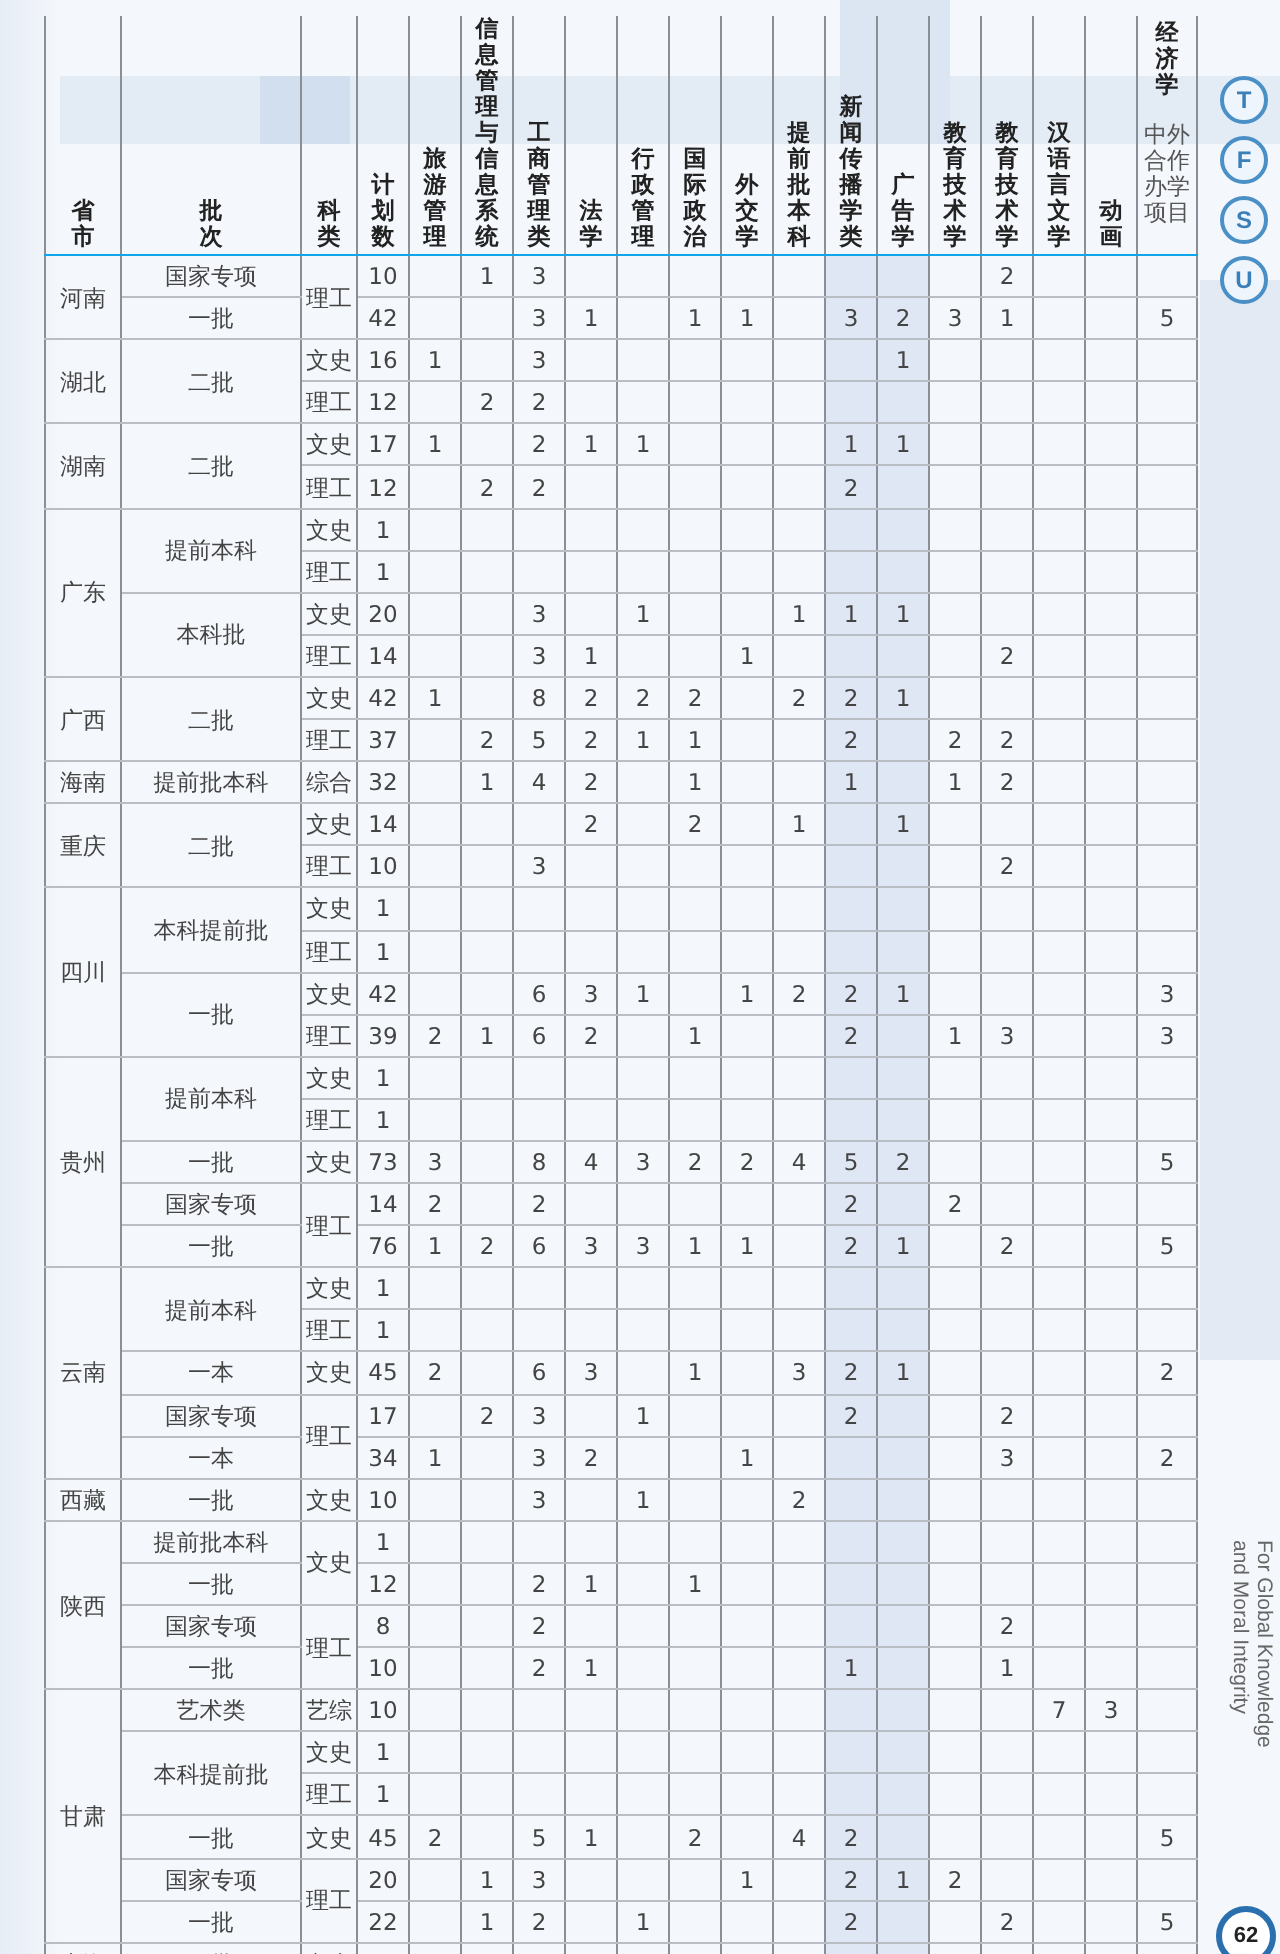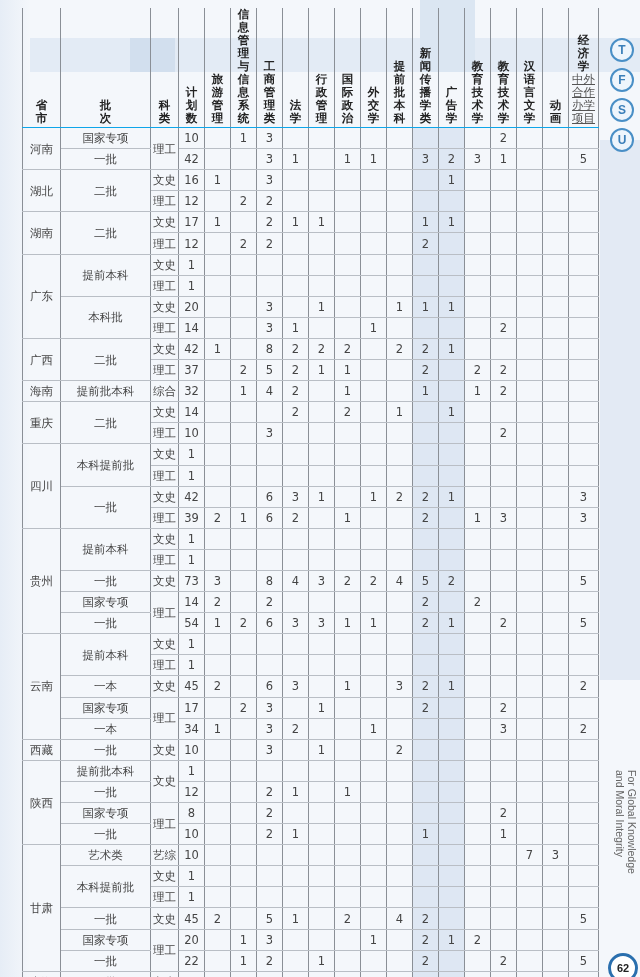--- a/index.html
+++ b/index.html
@@ -24,21 +24,21 @@
     border-right:1px solid #8a8f96;
     padding:0; text-align:center; vertical-align:middle;
     overflow:hidden;
   }
   table.main td { border-top:1px solid #b9bec5; border-bottom:1px solid #b9bec5; height:20.1px; line-height:20px; color:#444; }
   table.main th {
     vertical-align:bottom; font-weight:bold; font-size:11.5px; line-height:13px; color:#222;
     border-bottom:1px solid #0ea5e9; padding-bottom:2px;
   }
   table.main th .vt { display:inline-block; width:13px; word-break:break-all; white-space:normal; }
-  table.main th .sub { font-weight:normal; color:#555; display:block; width:26px; margin:0 auto; word-break:break-all; line-height:13px;text-decoration:underline; }
+  table.main th .sub { font-weight:normal; color:#555; display:block; width:26px; margin:12px auto; word-break:break-all; line-height:13px; }
   td.prov { font-weight:normal; color:#222; border-top:1px solid #6f747b; }
   td.batch { color:#444;margin-top:41px; }
   td.cat { color:#444; }
   tr.grp td { border-top:1px solid #6f747b; }
   .hl { background:rgba(180,200,228,0.35); }
   .side-text {
     position:absolute; left:612px; top:770px;
     transform-origin:left top; transform:rotate(90deg) translateY(-26px);
     white-space:nowrap; font-size:10.5px; color:#666; line-height:12px; width:200px;
     font-family:"Liberation Sans", sans-serif;
@@ -571,21 +571,21 @@
           <td class="hl">2</td>
           <td class="hl"></td>
           <td>2</td>
           <td></td>
           <td></td>
           <td></td>
           <td></td>
         </tr>
         <tr>
           <td class="batch">一批</td>
-          <td>54</td>
+          <td>76</td>
           <td>1</td>
           <td>2</td>
           <td>6</td>
           <td>3</td>
           <td>3</td>
           <td>1</td>
           <td>1</td>
           <td></td>
           <td class="hl">2</td>
           <td class="hl">1</td>

